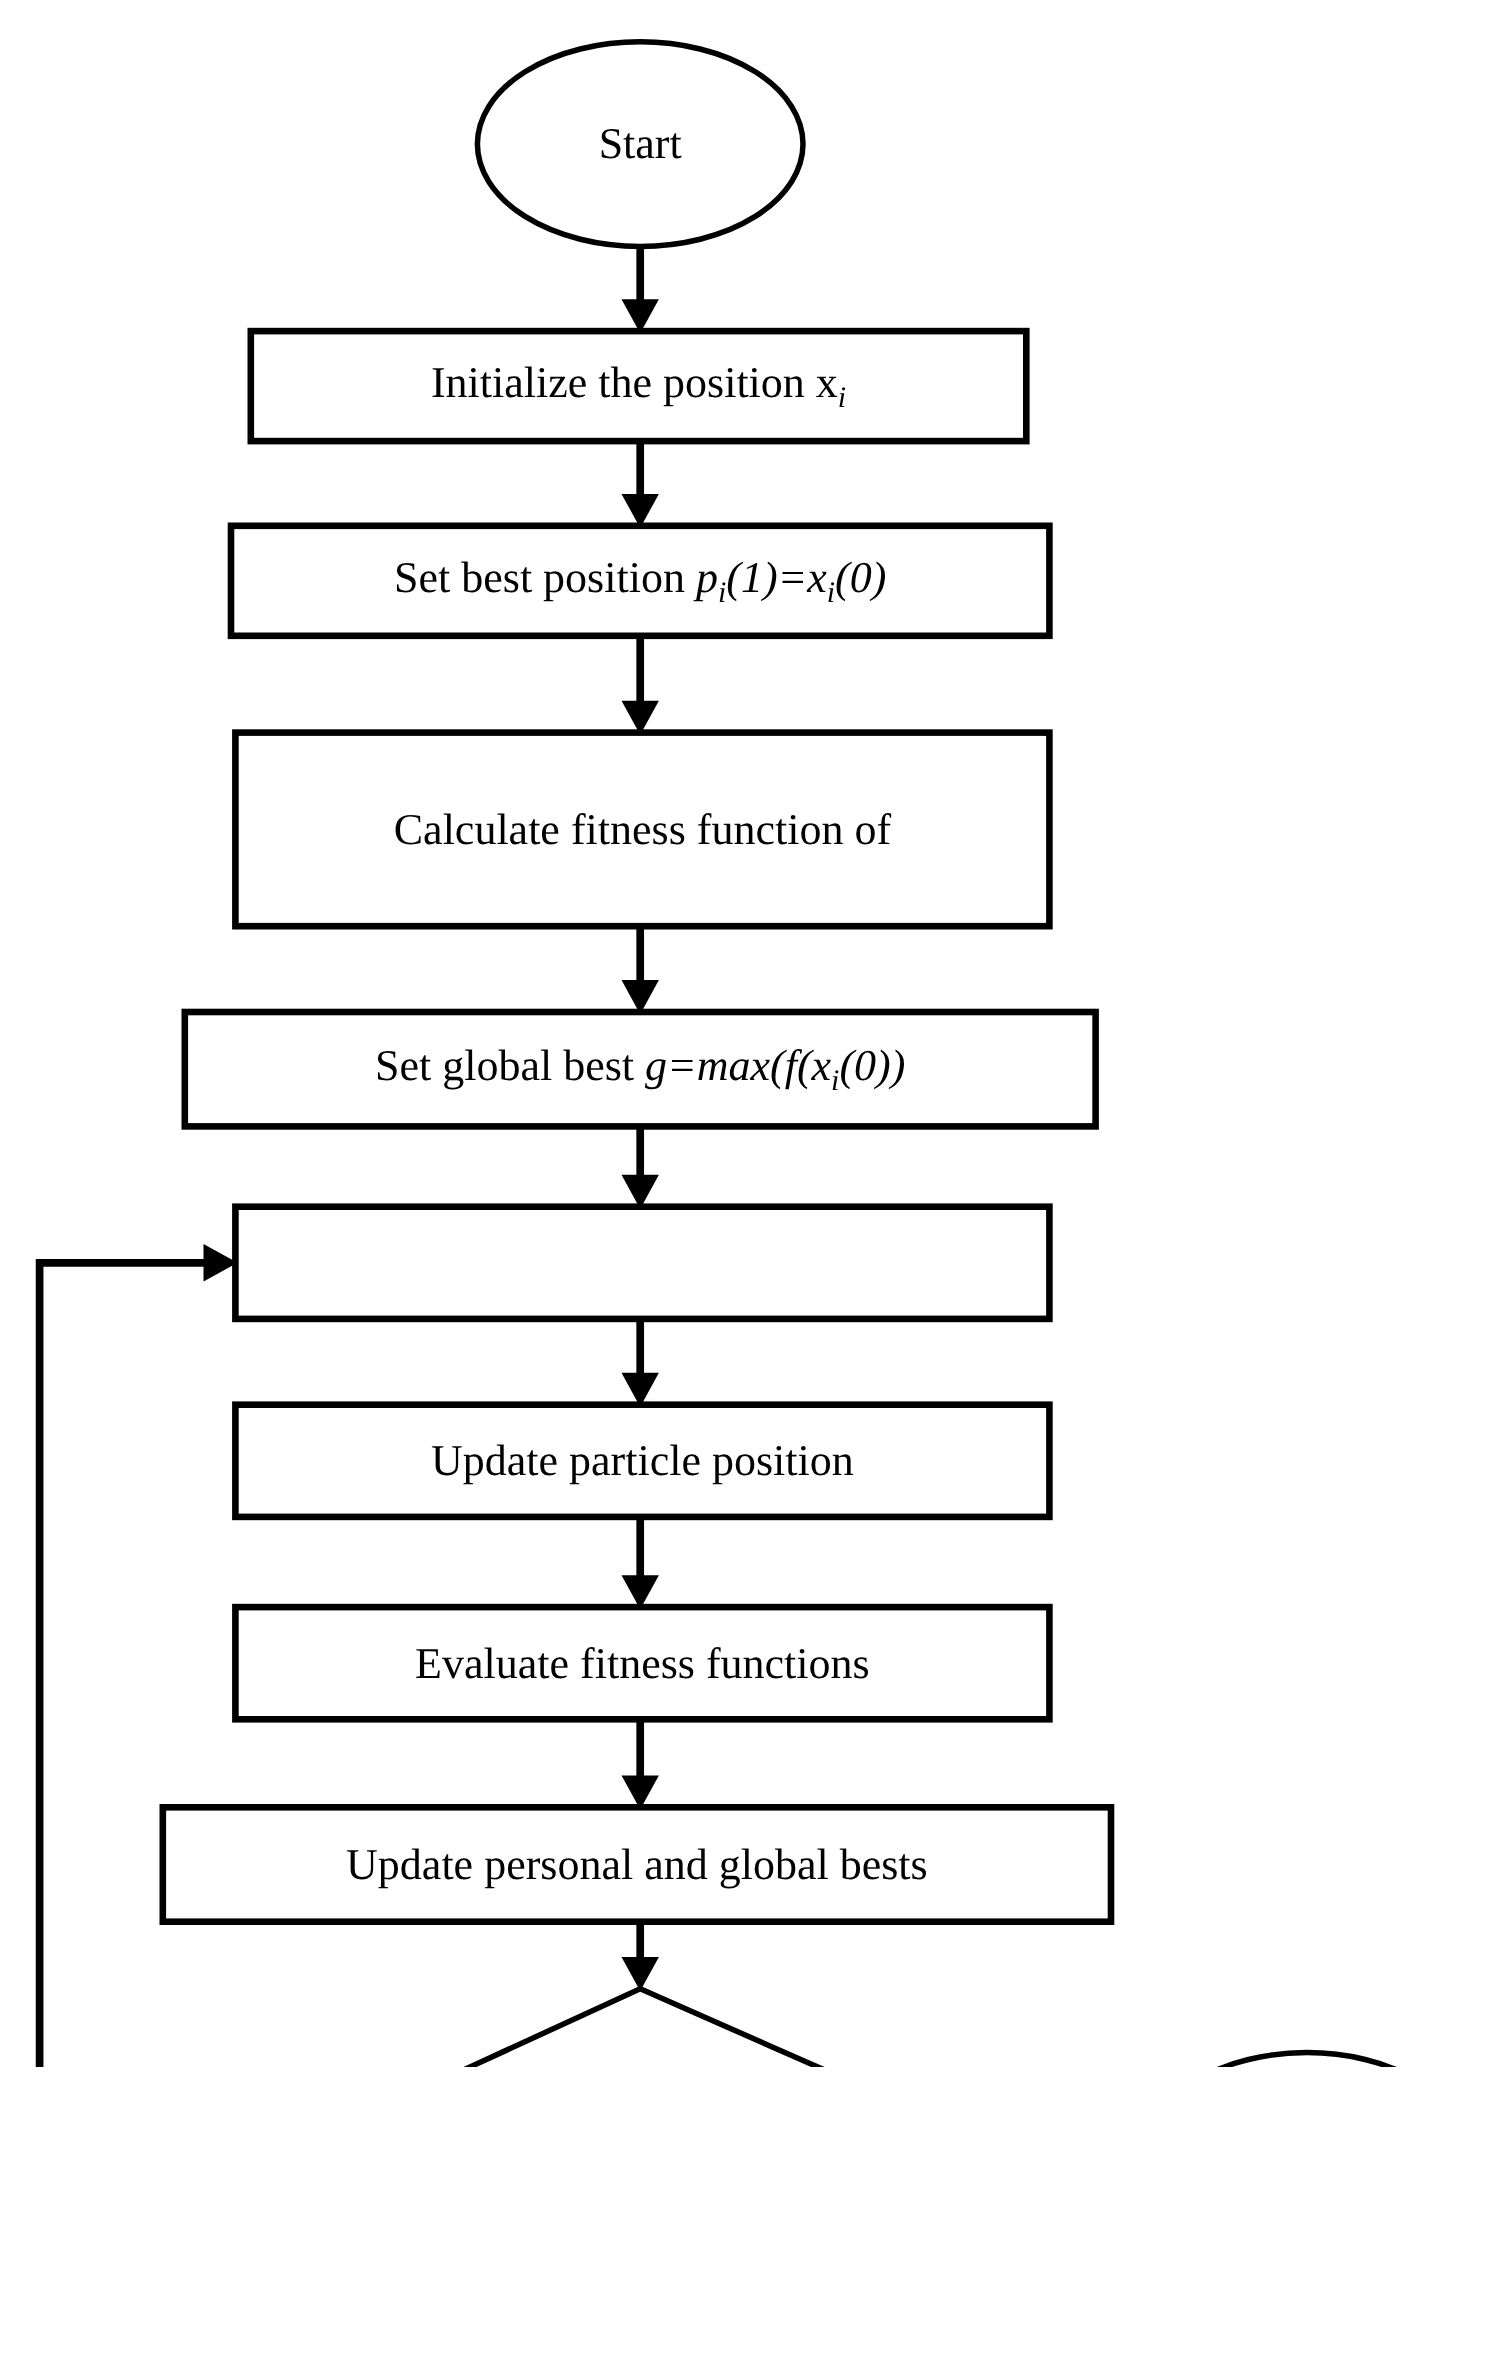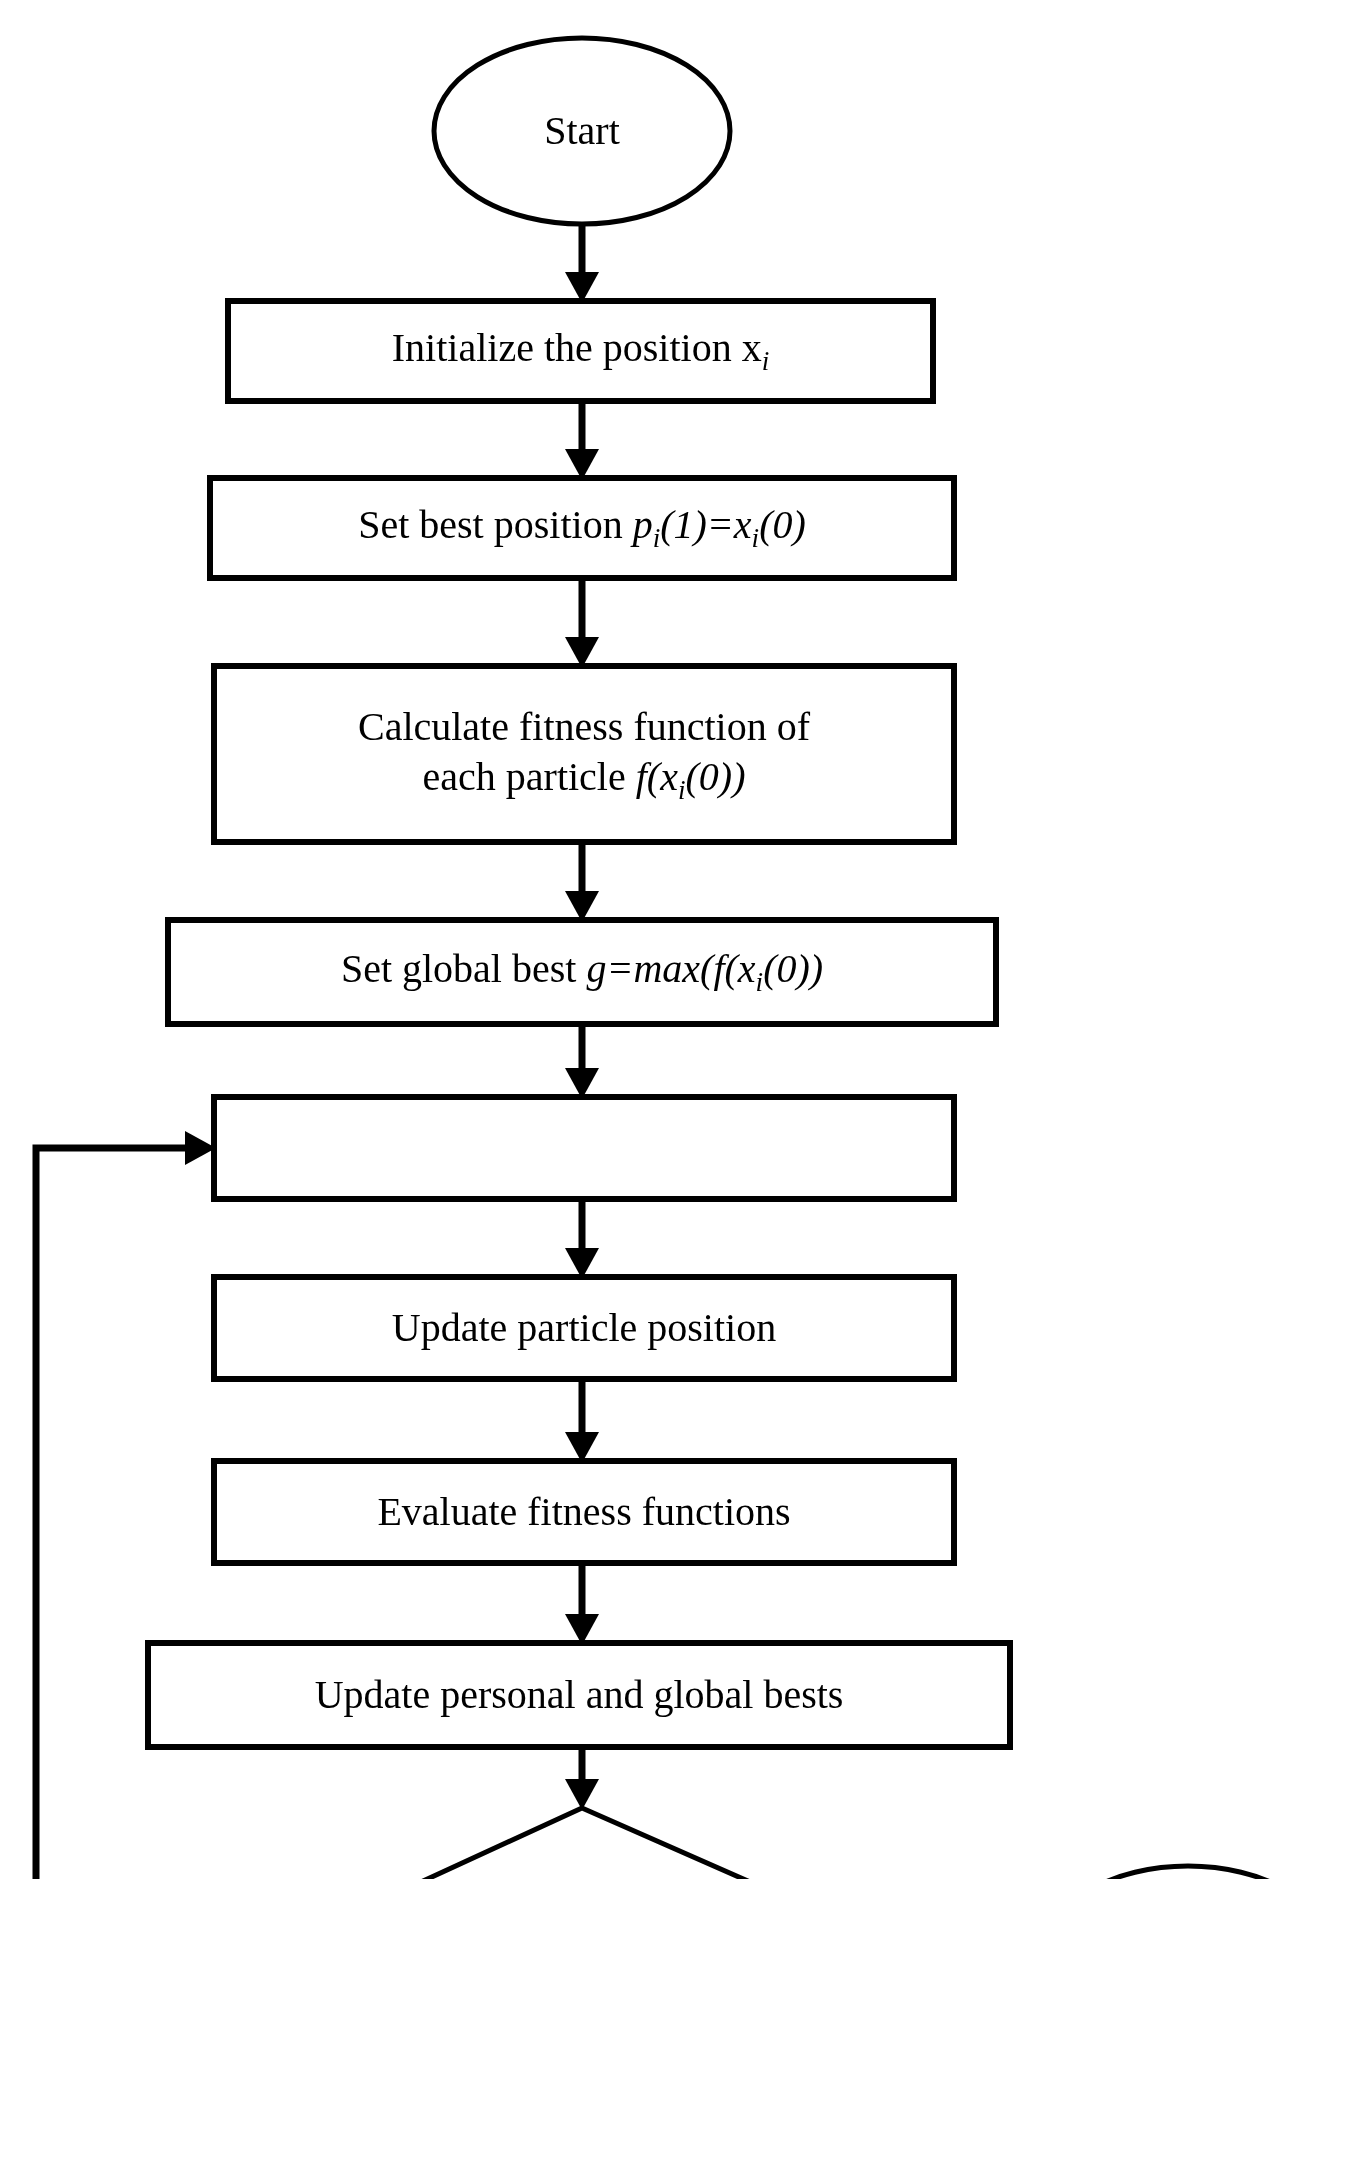--- a/index.html
+++ b/index.html
@@ -165,21 +165,20 @@
   <div class="node-text" style="left:228px; top:301px; width:705px; height:100px;">
     <span><span>Initialize the position x</span><span class="sub">i</span></span>
   </div>
 
   <div class="node-text" style="left:210px; top:478px; width:744px; height:100px;">
     <span><span>Set best position </span><span class="math"><span>p</span><span class="sub">i</span><span>(1)=x</span><span class="sub">i</span><span>(0)</span></span></span>
   </div>
 
   <div class="node-text two-line" style="left:214px; top:666px; width:740px; height:176px; flex-direction:column;">
     <div>Calculate fitness function of</div>
-    <div><span>each particle </span><span class="math"><span>f(x</span><span class="sub">i</span><span>(0))</span></span></div>
   </div>
 
   <div class="node-text" style="left:168px; top:920px; width:828px; height:104px;">
     <span><span>Set global best </span><span class="math"><span>g=max(f(x</span><span class="sub">i</span><span>(0))</span></span></span>
   </div>
 
 
   <div class="node-text" style="left:214px; top:1277px; width:740px; height:102px;">Update particle position</div>
 
   <div class="node-text" style="left:214px; top:1461px; width:740px; height:102px;">Evaluate fitness functions</div>

